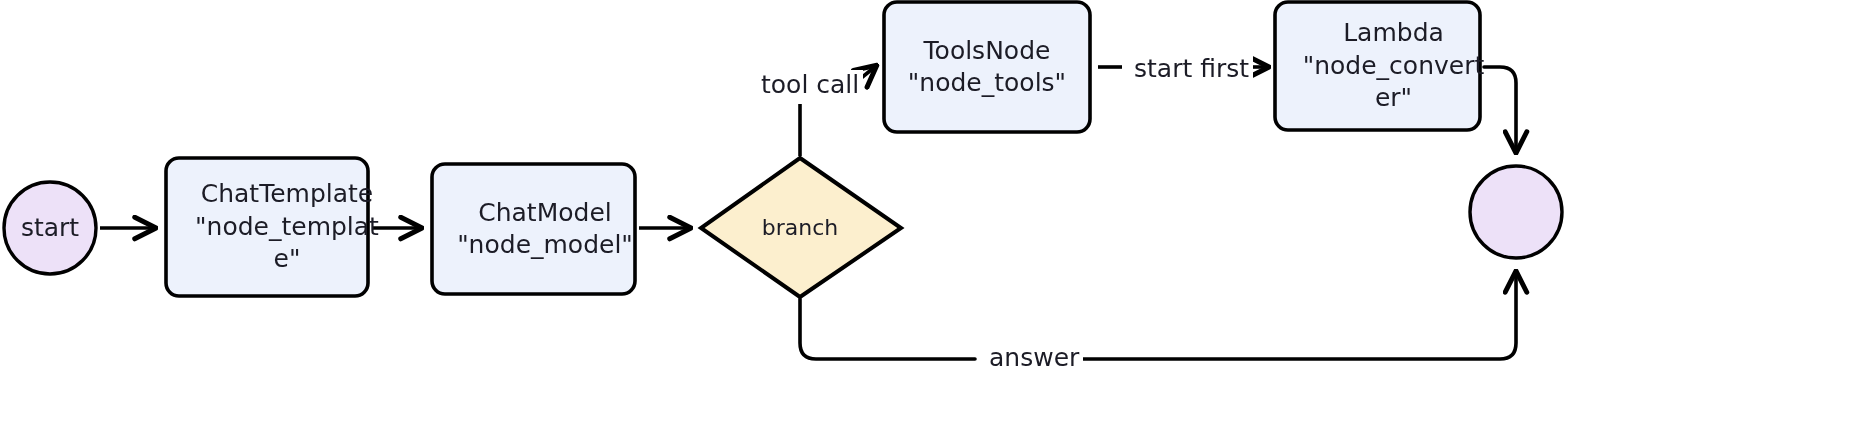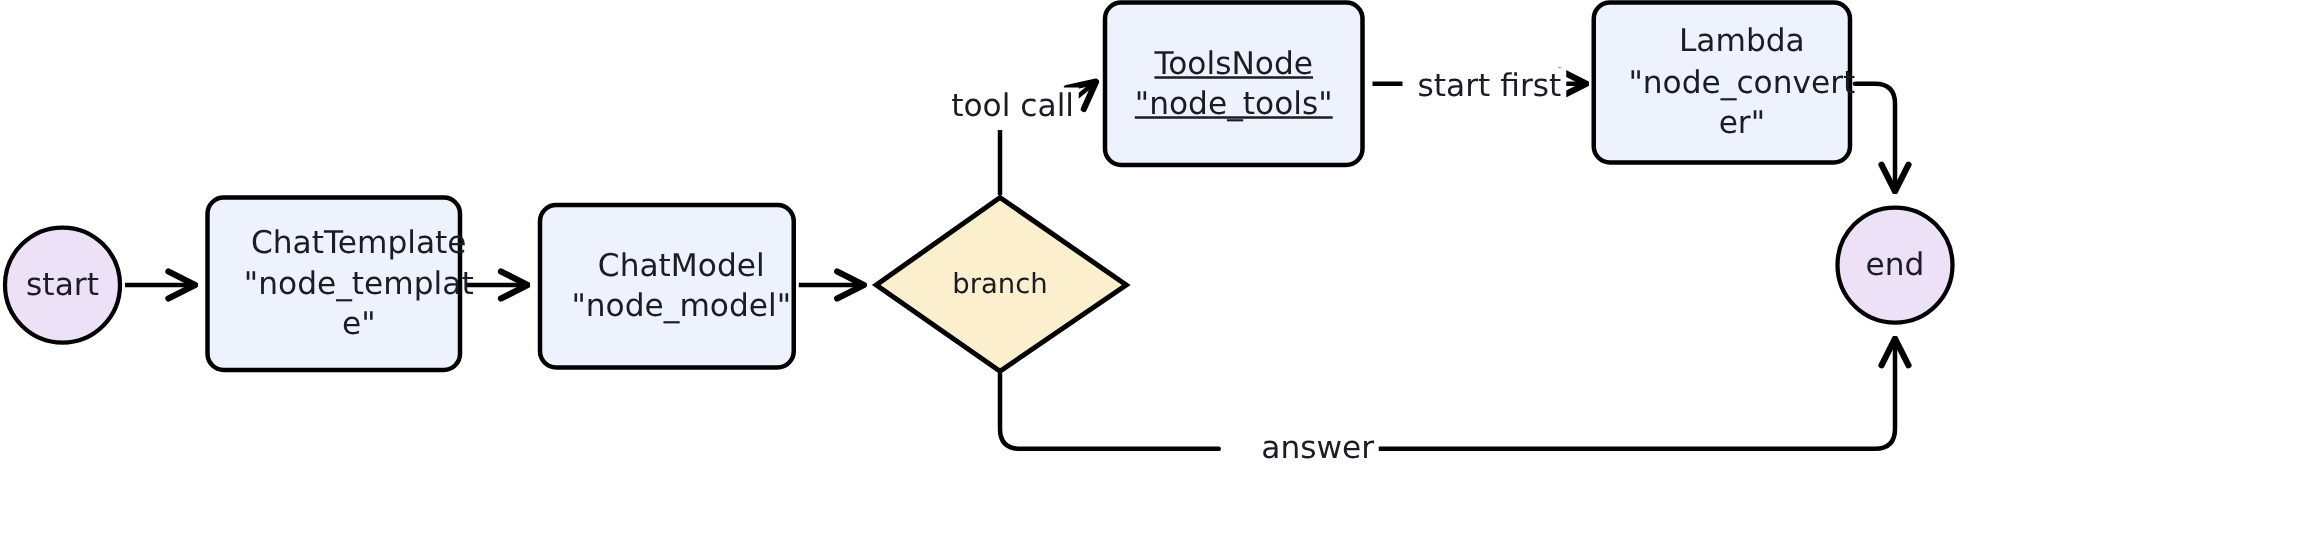--- a/index.html
+++ b/index.html
@@ -77,28 +77,27 @@
 
   <div class="node-label box-text" style="left:168px;top:162px;width:238px;height:130px;">ChatTemplate
 "node_templat
 e"</div>
 
   <div class="node-label box-text" style="left:434px;top:166px;width:222px;height:126px;">ChatModel
 "node_model"</div>
 
   <div class="node-label diamond-text" style="left:740px;top:206px;width:120px;height:44px;">branch</div>
 
-  <div class="node-label box-text" style="left:886px;top:5px;width:202px;height:124px;text-decoration:underline;">ToolsNode
+  <div class="node-label box-text" style="left:886px;top:5px;width:202px;height:124px;">ToolsNode
 "node_tools"</div>
 
   <div class="node-label box-text" style="left:1277px;top:5px;width:233px;height:122px;">Lambda
 "node_convert
 er"</div>
 
-  <div class="node-label term-text" style="left:1470px;top:190px;width:92px;height:44px;">end</div>
 
   <div class="edge-text" style="left:757px;top:70px;text-align:center;">tool call</div>
 
   <div class="edge-text" style="left:1130px;top:54px;">start first</div>
 
-  <div class="edge-text" style="left:985px;top:343px;margin-left:20px;">answer</div>
+  <div class="edge-text" style="left:985px;top:343px;">answer</div>
 
 </div>
 
 </body></html>

